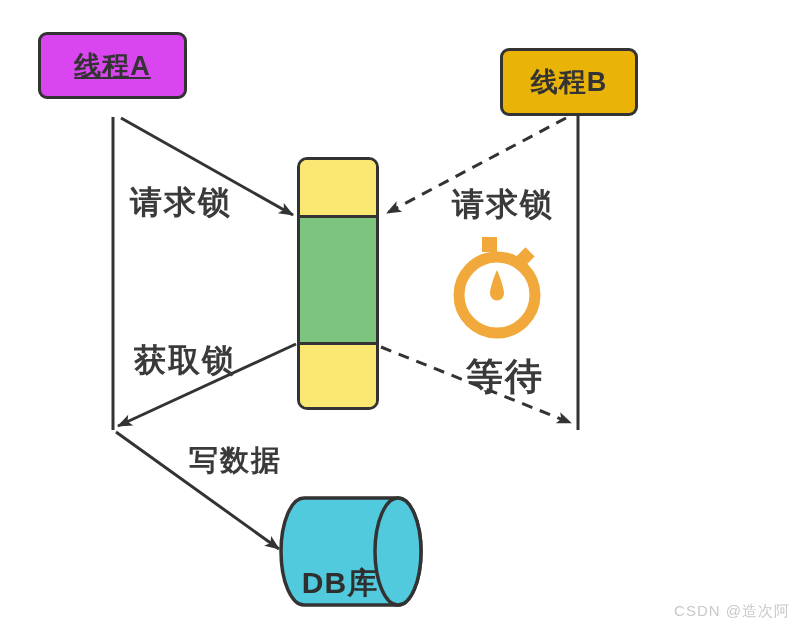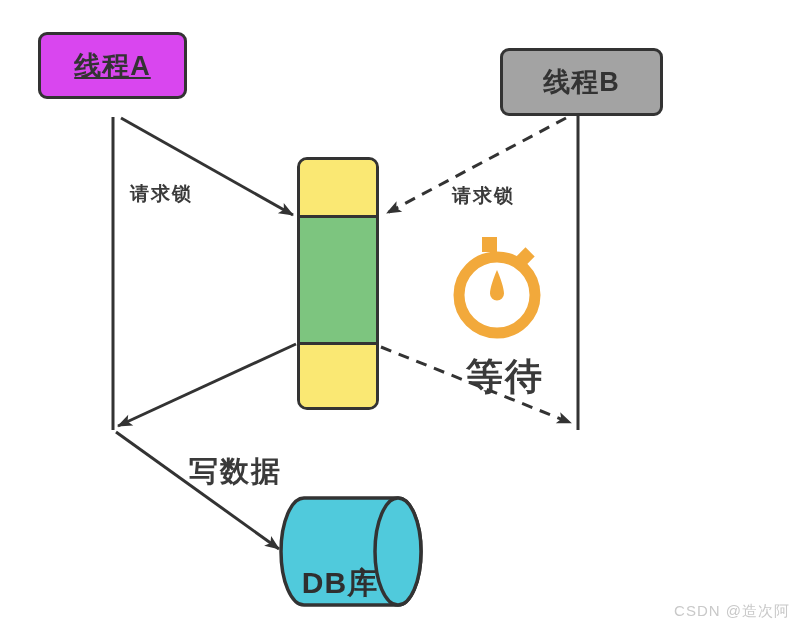--- a/index.html
+++ b/index.html
@@ -12,38 +12,38 @@
   }
   .wires{position:absolute;left:0;top:0;width:800px;height:631px;}
   .node{
     position:absolute;box-sizing:border-box;
     border:3px solid #333;border-radius:9px;
     display:flex;align-items:center;justify-content:center;
     font-weight:bold;font-size:27px;color:#333;
     letter-spacing:1px;
   }
   .node-a{left:38px;top:32px;width:149px;height:67px;background:#d946ef;text-decoration:underline;}
-  .node-b{left:500px;top:48px;width:163px;height:68px;background:#a3a3a3;}
+  .node-b{left:500px;top:48px;width:138px;height:68px;background:#eab308;}
   .lock{
     position:absolute;left:297px;top:157px;width:82px;height:253px;
     box-sizing:border-box;border:3px solid #333;border-radius:10px;
     overflow:hidden;display:flex;flex-direction:column;background:#FAE873;
   }
   .lock-top{height:55px;background:#FAE873;border-bottom:3px solid #333;}
   .lock-mid{height:124px;background:#7DC57F;border-bottom:3px solid #333;}
   .lock-bottom{flex:1;background:#FAE873;}
   .edge-label{
-    position:absolute;font-weight:bold;font-size:19px;color:#3a3a3a;
+    position:absolute;font-weight:bold;font-size:32px;color:#3a3a3a;
     letter-spacing:2px;line-height:1.2;white-space:nowrap;
   }
   .lbl-req-a{left:130px;top:183px;}
   .lbl-req-b{left:452px;top:185px;}
   .lbl-acq{left:134px;top:341px;}
   .lbl-wait{left:466px;top:355px;font-size:37px;}
-  .lbl-write{left:189px;top:454px;font-size:29px;}
+  .lbl-write{left:189px;top:443px;font-size:29px;}
   .timer{position:absolute;left:448px;top:230px;width:100px;height:115px;}
   .db{position:absolute;left:268px;top:490px;width:170px;height:125px;}
   .db-label{
     position:absolute;left:284px;top:535px;width:112px;text-align:center;
     font-weight:bold;font-size:30px;color:#2f2f2f;letter-spacing:1px;margin-top:28px;
   }
   .watermark{
     position:absolute;right:10px;top:602px;
     font-size:15px;color:#c9c9c9;letter-spacing:1px;
   }
@@ -83,20 +83,21 @@
   </div>
 
   <div class="lock">
     <div class="lock-top"></div>
     <div class="lock-mid"></div>
     <div class="lock-bottom"></div>
   </div>
 
   <div class="edge-label lbl-req-a">请求锁</div>
   <div class="edge-label lbl-req-b">请求锁</div>
+  <div class="edge-label lbl-acq">获取锁</div>
   <div class="edge-label lbl-wait">等待</div>
   <div class="edge-label lbl-write">写数据</div>
 
   <svg class="timer" viewBox="0 0 100 115">
     <circle cx="49" cy="65" r="38" fill="none" stroke="#F2A93B" stroke-width="11"></circle>
     <rect x="34" y="7" width="15" height="15" fill="#F2A93B"></rect>
     <rect x="71" y="20" width="13" height="13" fill="#F2A93B" transform="rotate(45 77.5 26.5)"></rect>
     <path d="M49,40 C52.5,48 56,58 56,63.5 A7,7 0 1 1 42,63.5 C42,58 45.5,48 49,40 Z" fill="#F2A93B"></path>
   </svg>
 

